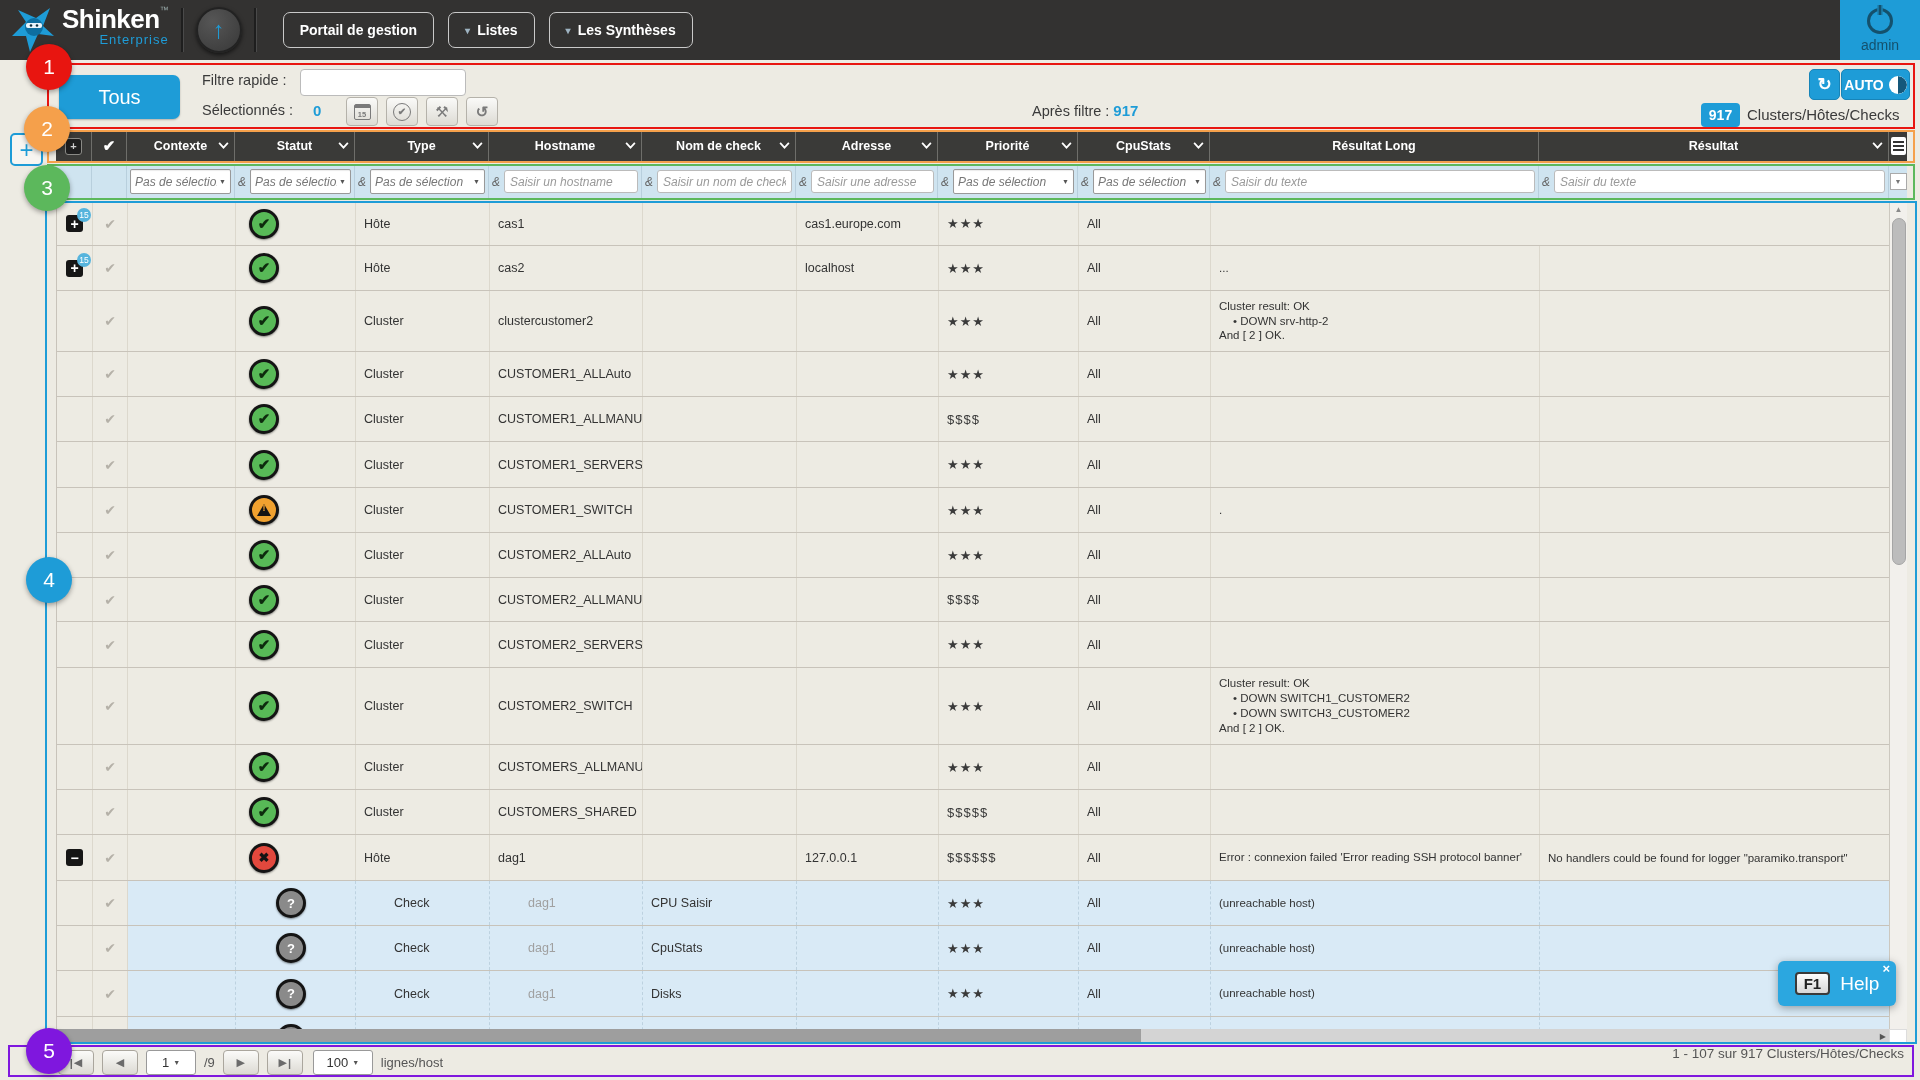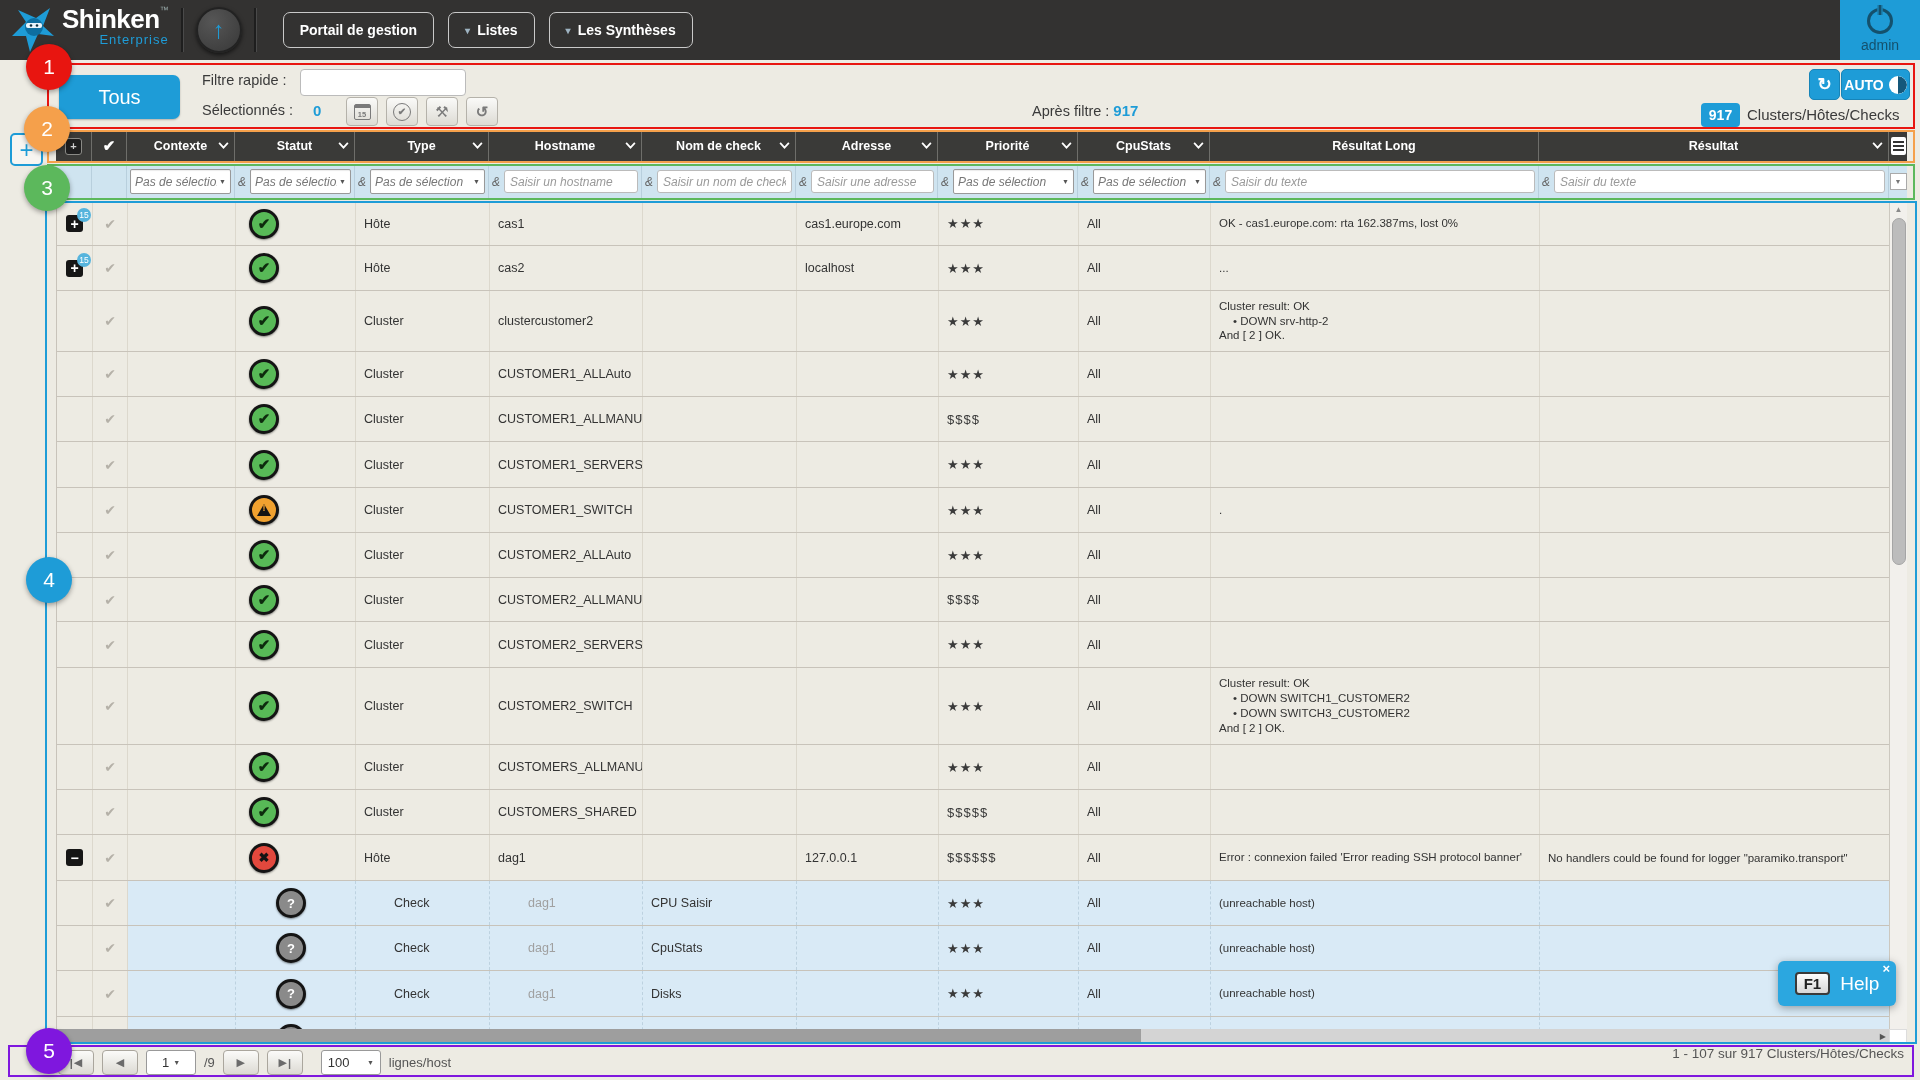--- a/index.html
+++ b/index.html
@@ -354,23 +354,20 @@
         <div class="cell"></div>
         <div class="cell c-statut">
           <span class="sic ok">✔</span>
         </div>
         <div class="cell c-type">Hôte</div>
         <div class="cell c-host">cas1</div>
         <div class="cell"></div>
         <div class="cell">cas1.europe.com</div>
         <div class="cell c-prio">★★★</div>
         <div class="cell">All</div>
-        <div class="cell c-res">
-          <div>OK - cas1.europe.com: rta 162.387ms, lost 0%</div>
-        </div>
         <div class="cell c-long" style="border-right: none;"></div>
       </div>
       <div class="row" style="height: 45px;">
         <div class="cell c-exp">
           <span class="exp">+<span class="badge">15</span></span>
         </div>
         <div class="cell c-chk">
           <span>✔</span>
         </div>
         <div class="cell"></div>
@@ -724,21 +721,21 @@
           <b>▼</b>
         </div>
       <span class="pgtext">/9</span>
       <div class="pgbtn">
           <span>▶</span>
         </div>
       <div class="pgbtn">
           <span>▶</span>
           <span class="bar">|</span>
         </div>
-      <div class="pgsel" style="width:46px;margin-left:10px;justify-content:space-between;">
+      <div class="pgsel" style="width:46px;margin-left:2px;">
           <span>100</span>
           <b>▼</b>
         </div>
       <span class="pgtext">lignes/host</span>
     </div>
     <div class="range-lbl">1 - 107 sur 917 Clusters/Hôtes/Checks</div>
   </div>
 
   <div class="help">
     <span class="f1key">F1</span>

